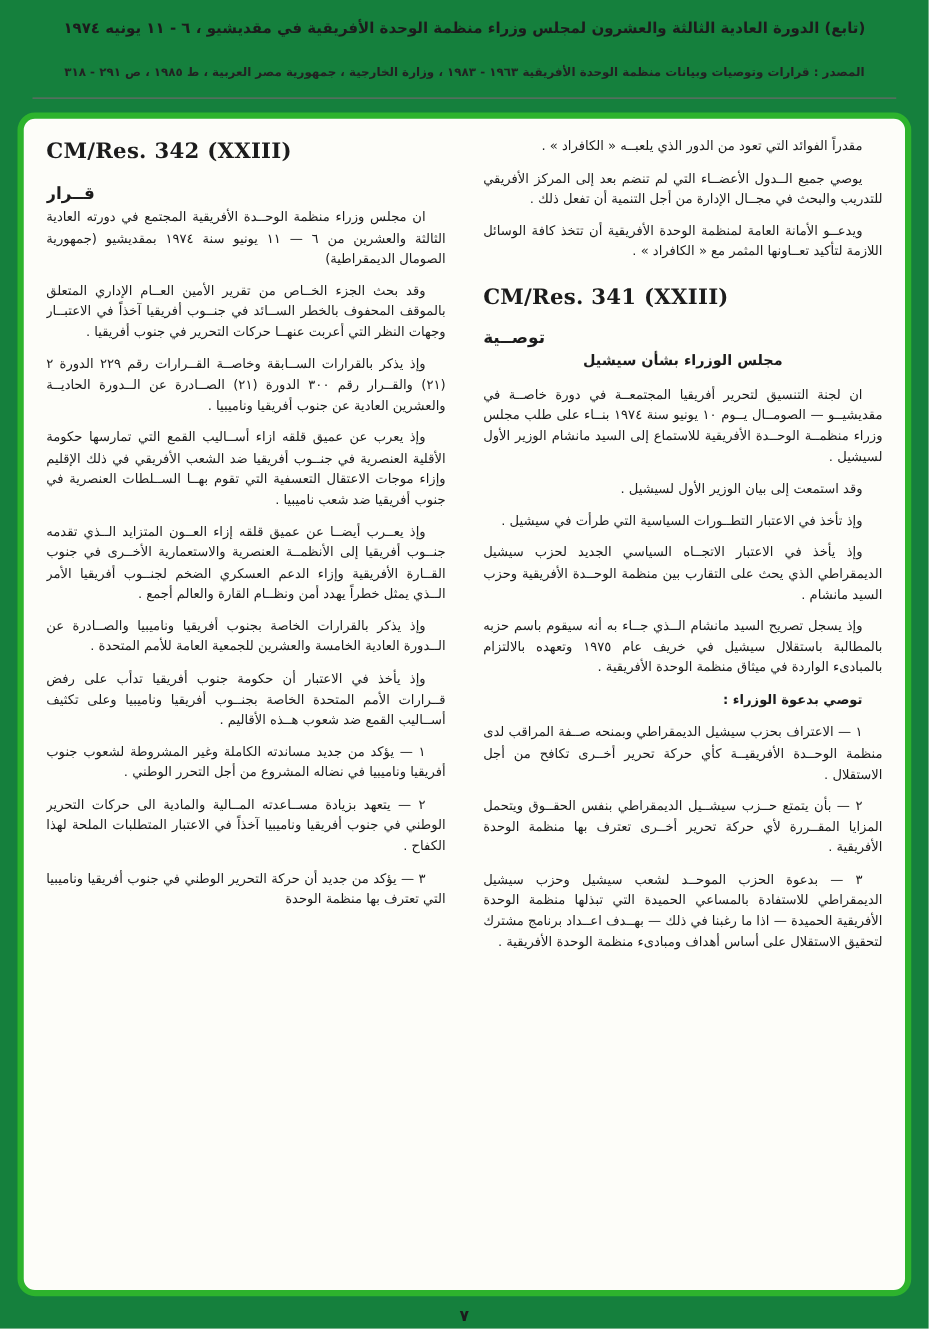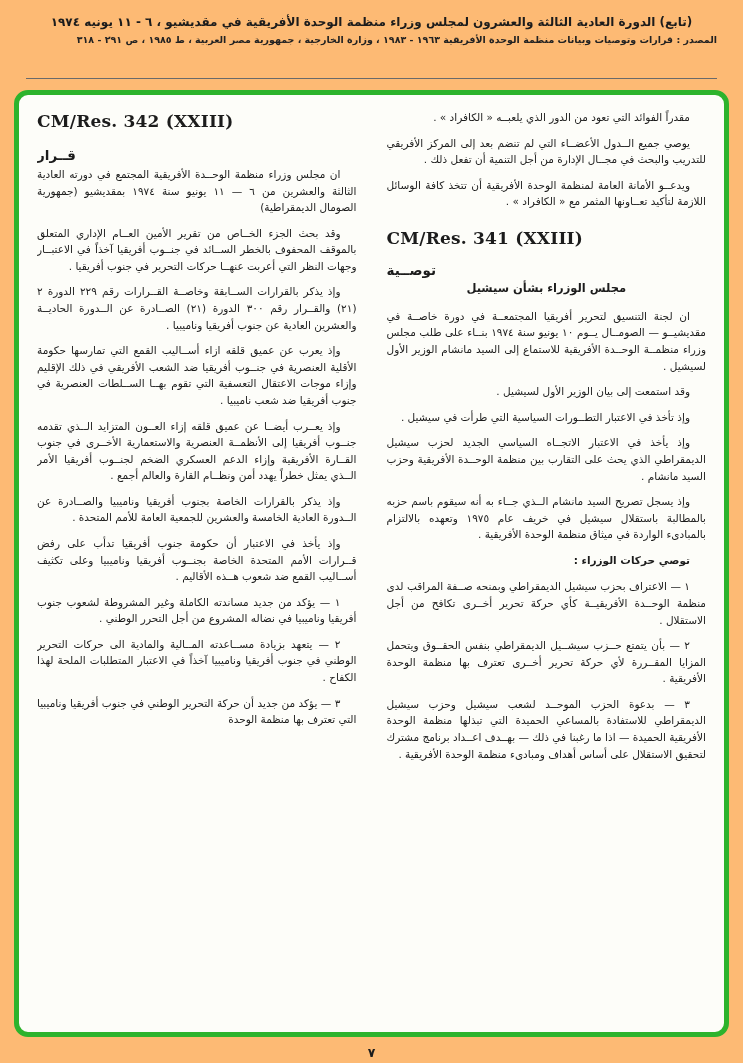--- a/index.html
+++ b/index.html
@@ -1,26 +1,26 @@
 <!DOCTYPE html>
 <html lang="ar"><head>
 <meta charset="utf-8">
 <style>
   * { margin:0; padding:0; box-sizing:border-box; }
   html,body { width:743px; height:1063px; }
   body { background:#efefe9; }
   .page {
     position:relative; width:743px; height:1063px;
-    background:#fdba74; color:#1c1c1c;
+    background:#15803d; color:#1c1c1c;
     font-family:"DejaVu Sans", sans-serif;
     direction:rtl; overflow:hidden;
   }
   .header { position:absolute; top:12px; left:26px; right:26px; text-align:center; font-weight:bold; }
   .header-line1 { font-size:12px; line-height:1.7; }
-  .header-line2 { font-size:9.5px; line-height:1.6; margin-top:0; color:#222;text-align:right; }
+  .header-line2 { font-size:9.5px; line-height:1.6; margin-top:19px; color:#222; }
   .header-rule { position:absolute; top:78px; left:26px; right:26px; border-top:1px solid #6a6a6a; }
   .frame {
     position:absolute; top:90px; left:14px; right:14px; bottom:26px;
     border:5px solid #2db32d; border-radius:14px;
     background:#fdfdf9; padding:14px 18px 10px 18px; overflow:hidden;
   }
   .cols { display:flex; flex-direction:row; gap:30px; height:100%; direction:rtl; }
   .col { flex:1 1 0; overflow:hidden; }
   .para {
     font-size:10.5px; font-weight:normal; line-height:1.58;
@@ -63,21 +63,21 @@
         <div class="rescode mid">CM/Res. 341 (XXIII)</div>
         <div class="restitle">توصــية</div>
         <div class="ressub">مجلس الوزراء بشأن سيشيل</div>
 
         <p class="para">ان لجنة التنسيق لتحرير أفريقيا المجتمعــة في دورة خاصــة في مقديشيــو — الصومــال يــوم ١٠ يونيو سنة ١٩٧٤ بنــاء على طلب مجلس وزراء منظمــة الوحــدة الأفريقية للاستماع إلى السيد مانشام الوزير الأول لسيشيل .</p>
         <p class="para">وقد استمعت إلى بيان الوزير الأول لسيشيل .</p>
         <p class="para">وإذ تأخذ في الاعتبار التطــورات السياسية التي طرأت في سيشيل .</p>
         <p class="para">وإذ يأخذ في الاعتبار الاتجــاه السياسي الجديد لحزب سيشيل الديمقراطي الذي يحث على التقارب بين منظمة الوحــدة الأفريقية وحزب السيد مانشام .</p>
         <p class="para">وإذ يسجل تصريح السيد مانشام الــذي جــاء به أنه سيقوم باسم حزبه بالمطالبة باستقلال سيشيل في خريف عام ١٩٧٥ وتعهده بالالتزام بالمبادىء الواردة في ميثاق منظمة الوحدة الأفريقية .</p>
 
-        <p class="intro">توصي حركات الوزراء :</p>
+        <p class="intro">توصي بدعوة الوزراء :</p>
 
         <p class="para">١ — الاعتراف بحزب سيشيل الديمقراطي وبمنحه صــفة المراقب لدى منظمة الوحــدة الأفريقيــة كأي حركة تحرير أخــرى تكافح من أجل الاستقلال .</p>
         <p class="para">٢ — بأن يتمتع حــزب سيشــيل الديمقراطي بنفس الحقــوق ويتحمل المزايا المقــررة لأي حركة تحرير أخــرى تعترف بها منظمة الوحدة الأفريقية .</p>
         <p class="para">٣ — بدعوة الحزب الموحــد لشعب سيشيل وحزب سيشيل الديمقراطي للاستفادة بالمساعي الحميدة التي تبذلها منظمة الوحدة الأفريقية الحميدة — اذا ما رغبنا في ذلك — بهــدف اعــداد برنامج مشترك لتحقيق الاستقلال على أساس أهداف ومبادىء منظمة الوحدة الأفريقية .</p>
       </div>
 
       <div class="col">
         <div class="rescode">CM/Res. 342 (XXIII)</div>
         <div class="restitle">قــرار</div>
 

